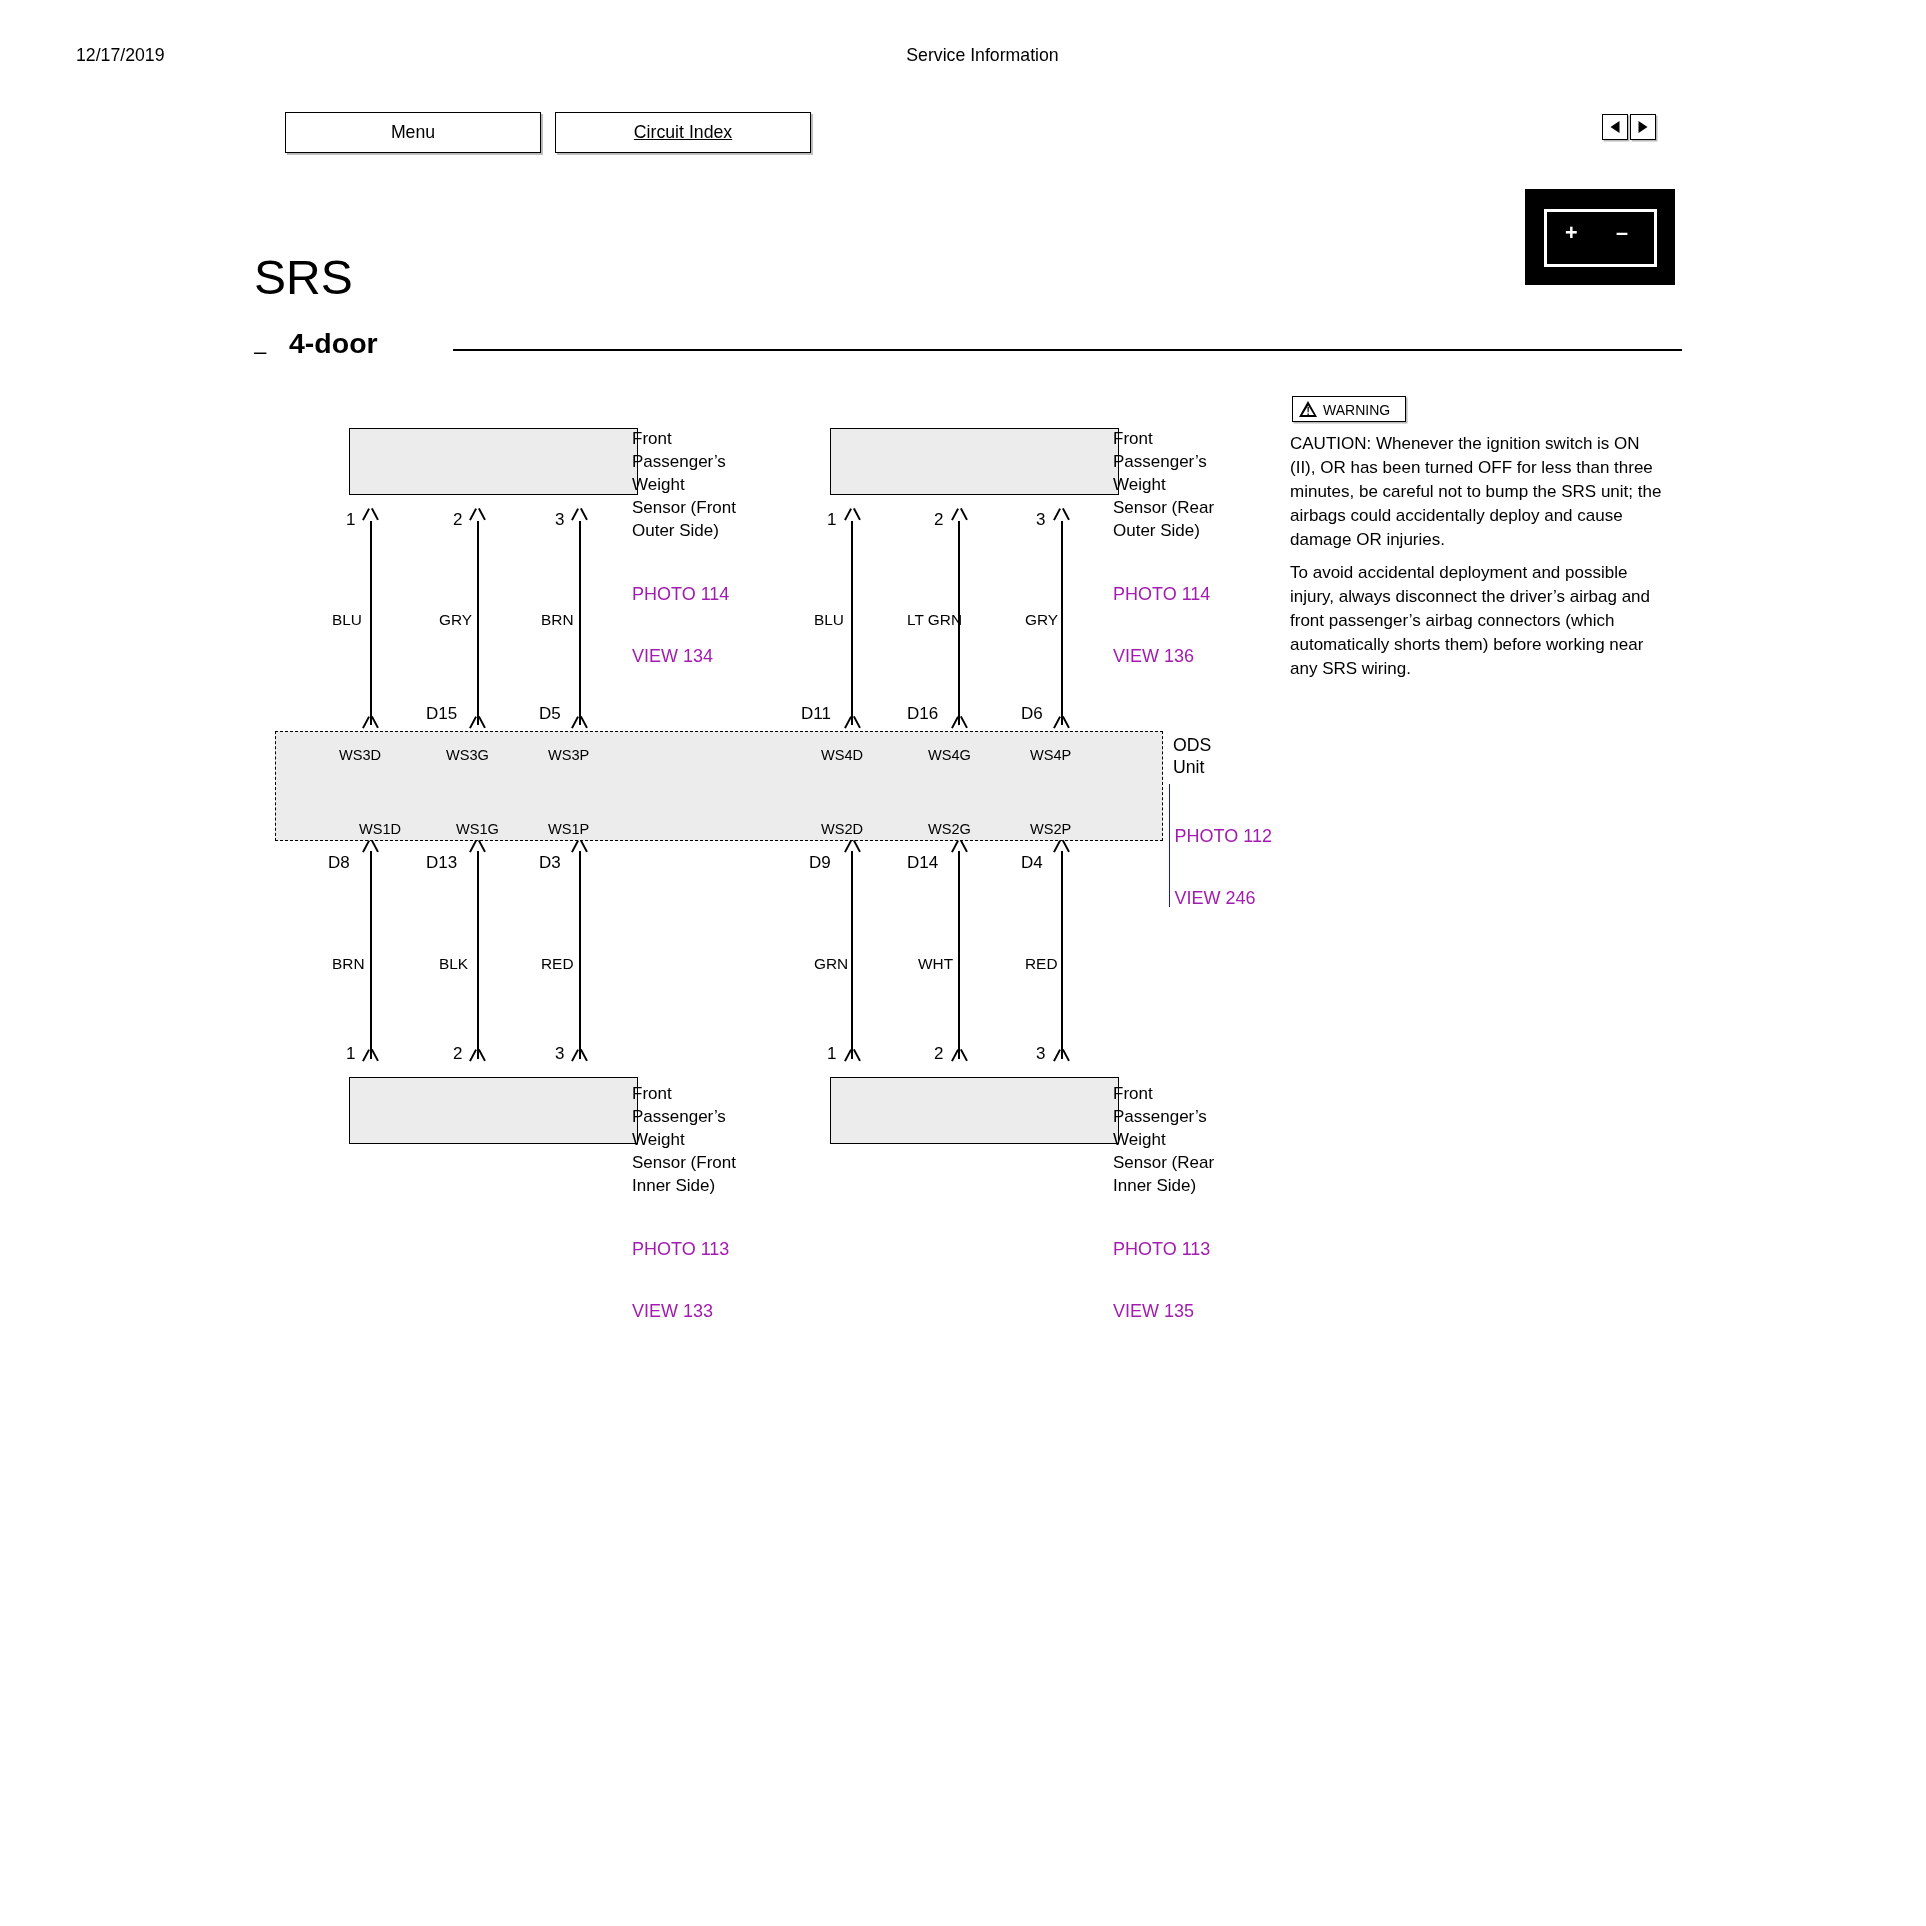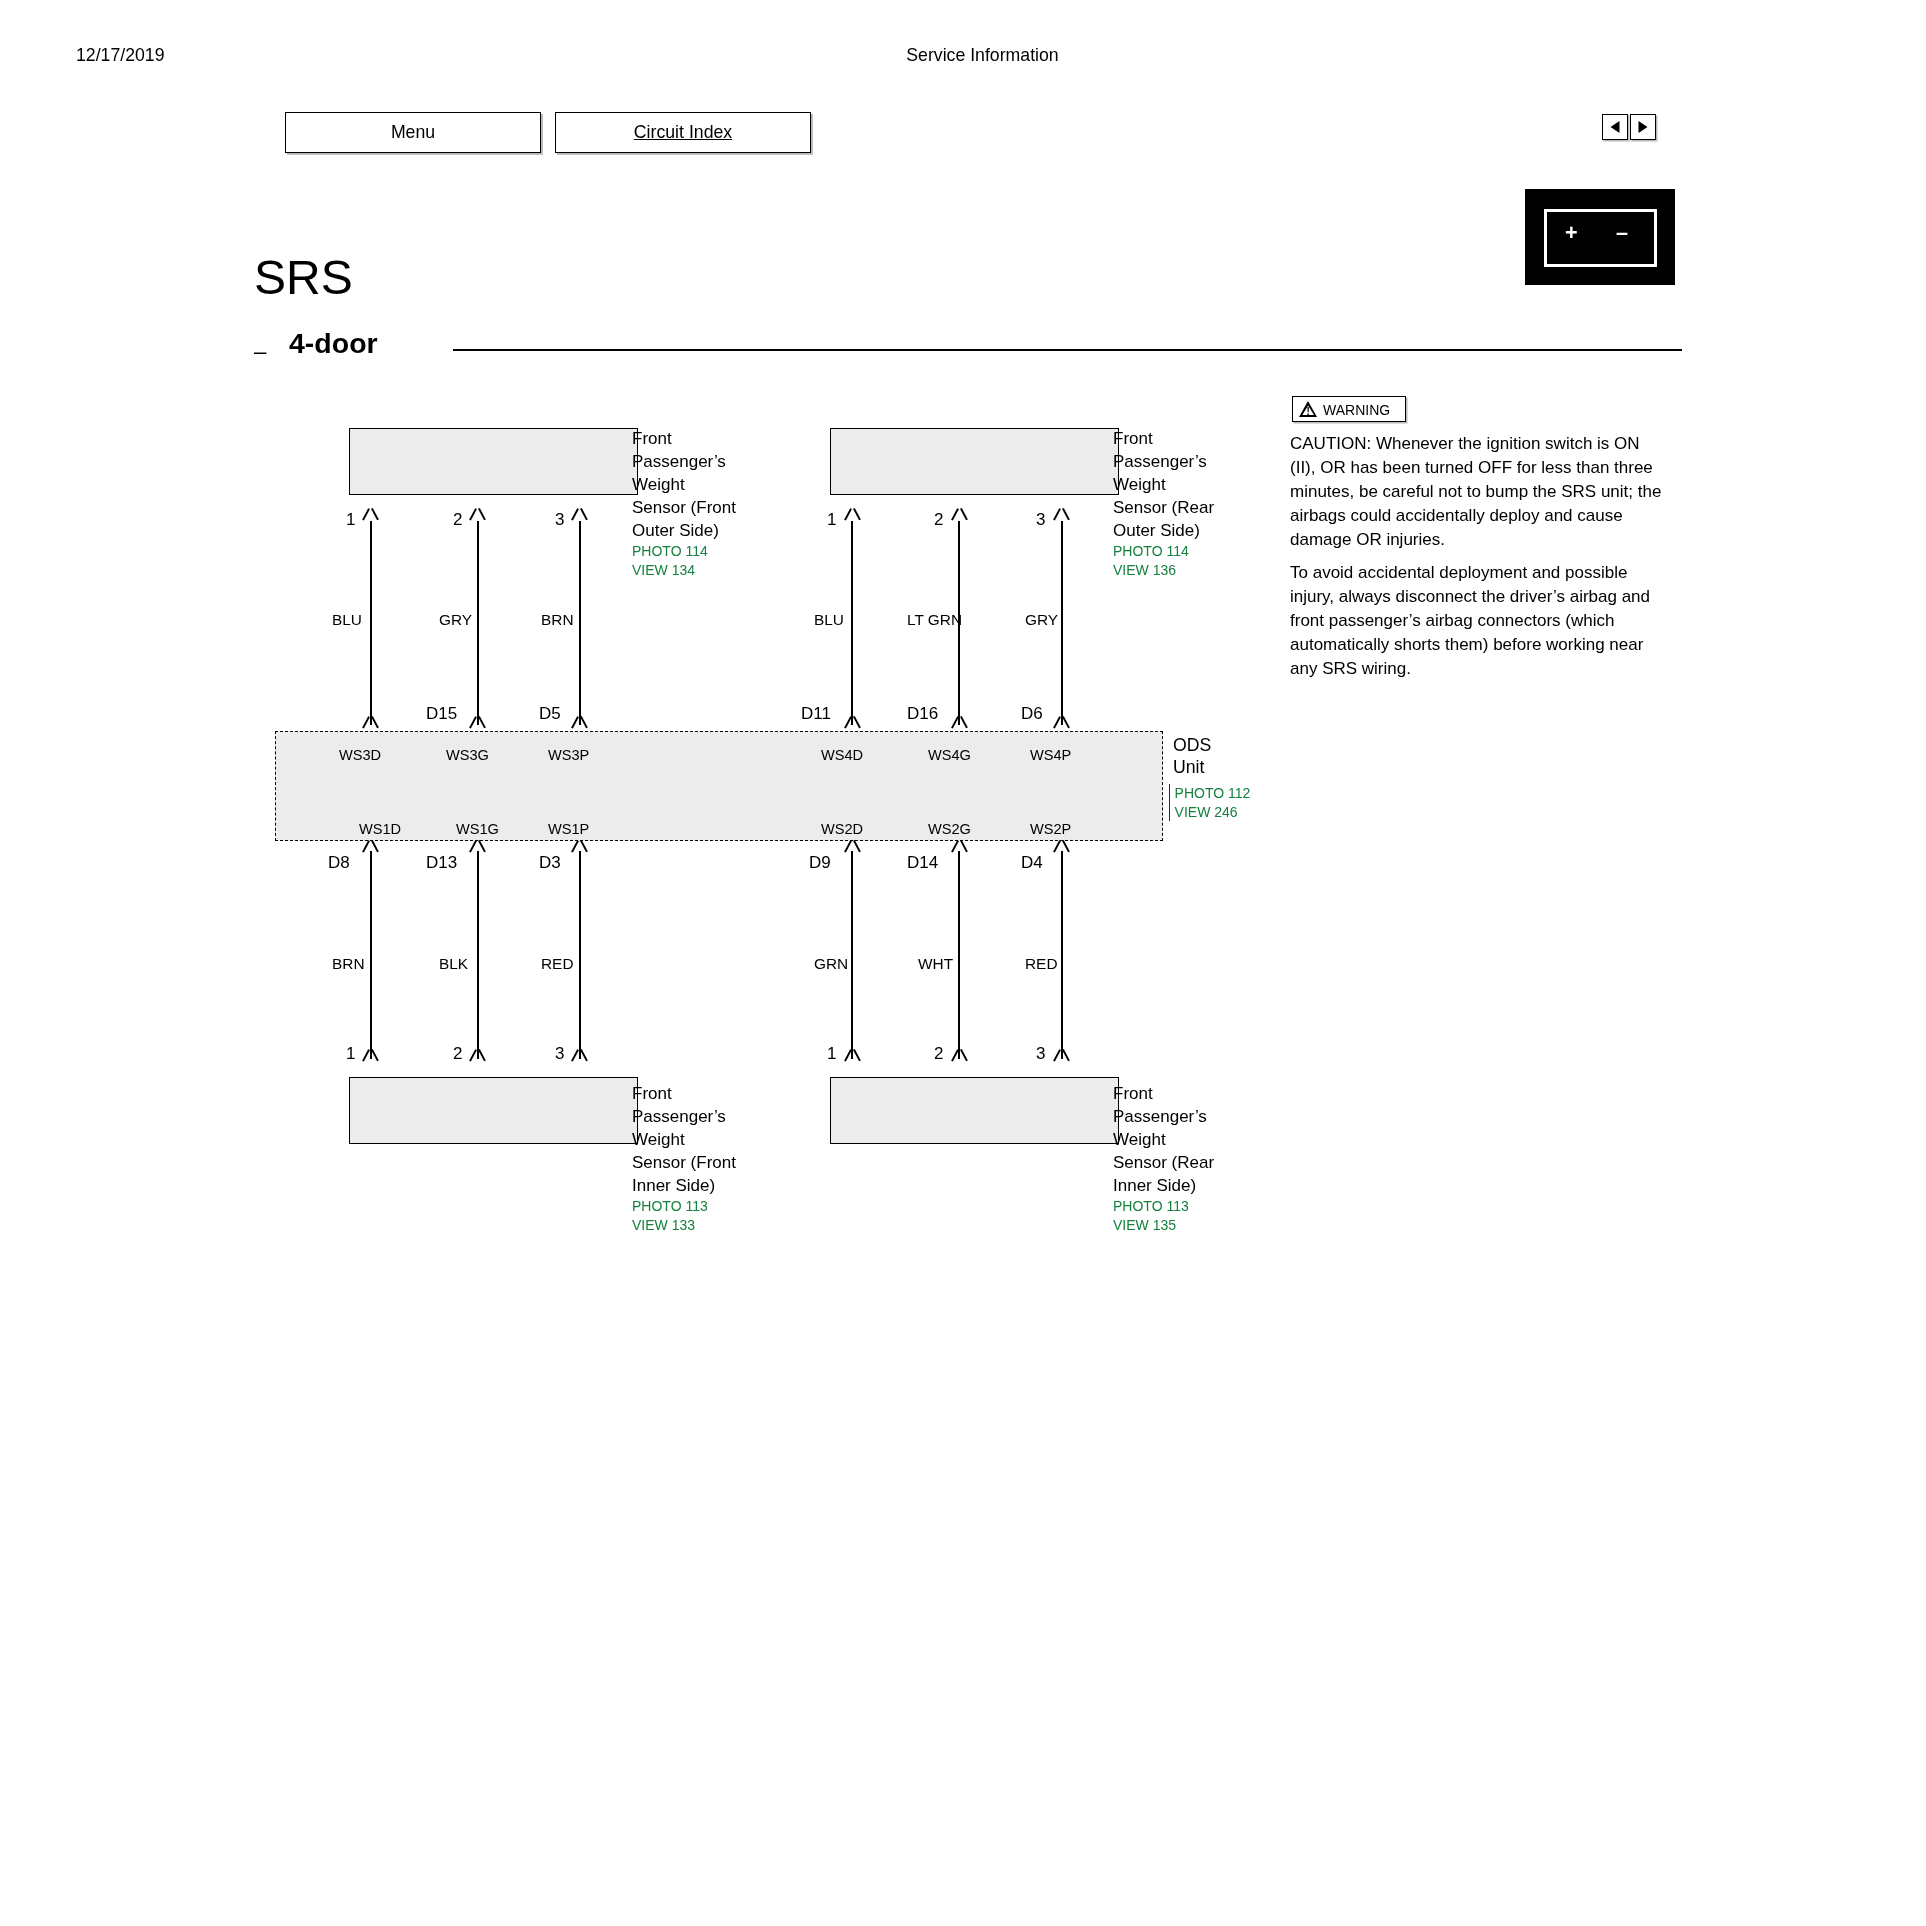--- a/index.html
+++ b/index.html
@@ -126,23 +126,24 @@
     position: absolute;
     border: 1.2px solid #000;
     background: #ececec;
   }
   .conn-label {
     position: absolute;
     font-size: 17px;
     line-height: 23px;
   }
   .link {
-    color: #15803d;
-    font-size: 14px;
+    color: #a21caf;
+    font-size: 18px;
     line-height: 18.5px;
+    margin-top: 43px;
   }
   .pinnum {
     position: absolute;
     font-size: 17px;
   }
   .wirecolor {
     position: absolute;
     font-size: 15.4px;
   }
   .pinid {

